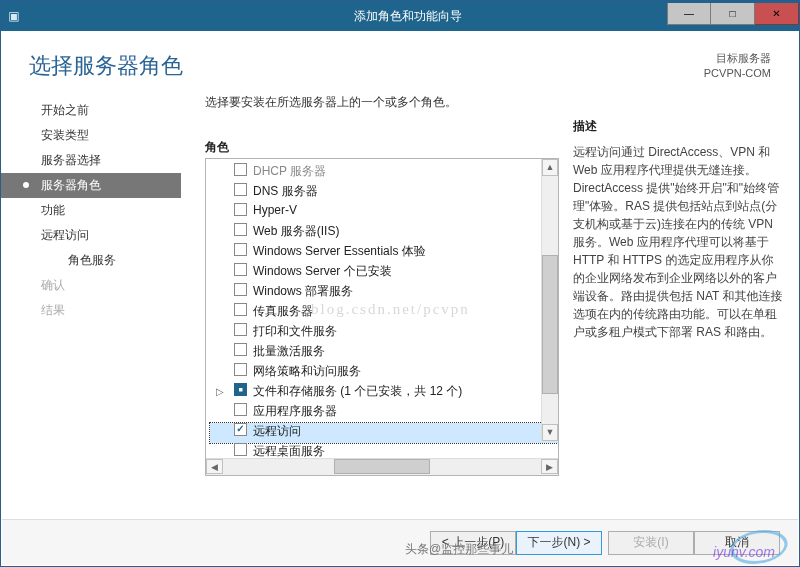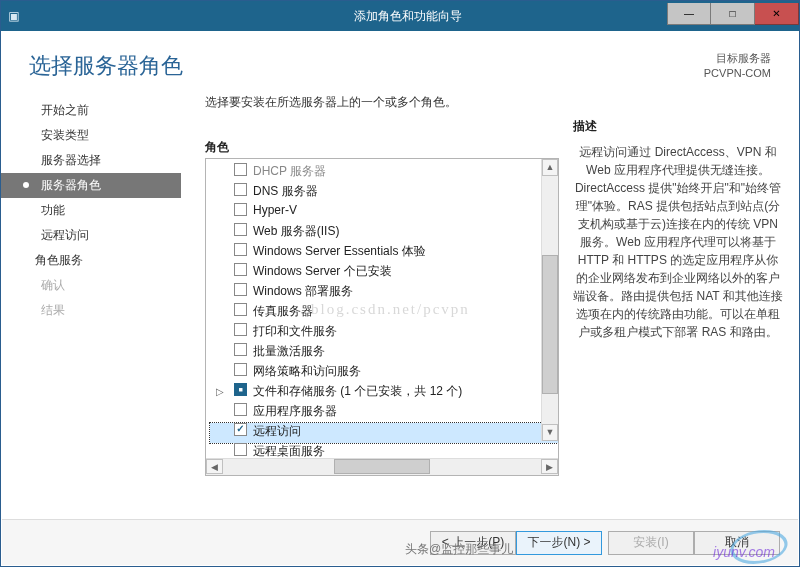--- a/index.html
+++ b/index.html
@@ -62,21 +62,21 @@
   
   .nav {
     width: 180px; padding-top: 8px;
   }
   .nav-item {
     padding: 4px 0 4px 40px;
     font-size: 12px; color: #333;
     cursor: default;
     position: relative;
   }
-  .nav-item.sub { padding-left: 34px; }
+  .nav-item.sub { padding-left: 67px; }
   .nav-item.selected {
     color: #fff; background: #777; 
   }
   .nav-item.selected::before {
     content:""; position:absolute; left:22px; top:50%; transform:translateY(-50%);
     width:6px; height:6px; background:#fff; border-radius:50%;
   }
   .nav-item.disabled { color: #aaa; }
 
   
@@ -135,21 +135,21 @@
     display:flex;align-items:center;justify-content:center; font-size:9px; color:#666;}
   .vscroll .track { flex:1; position:relative; }
   .vscroll .thumb { position:absolute; left:0; right:0; top:32%; height:56%;
     background:#cfcfcf; border:1px solid #b0b0b0;}
 
   
   .descpanel {
     width: 210px; padding-top: 28px;
   }
   .descpanel .section-title { margin-bottom: 8px; }
-  .desc-text { color:#444; font-size:12px; line-height:1.5;text-align:center; }
+  .desc-text { color:#444; font-size:12px; line-height:1.5; }
 
   
   .footer {
     position:absolute; left:1px; right:1px; bottom:1px; height:46px;
     border-top:1px solid #ddd; background:#f6f6f6;
     display:flex; align-items:center; justify-content:flex-end;
     padding-right: 18px; 
   }
   .footer .wbtn {
     min-width: 86px; height:24px; padding:0 10px;

